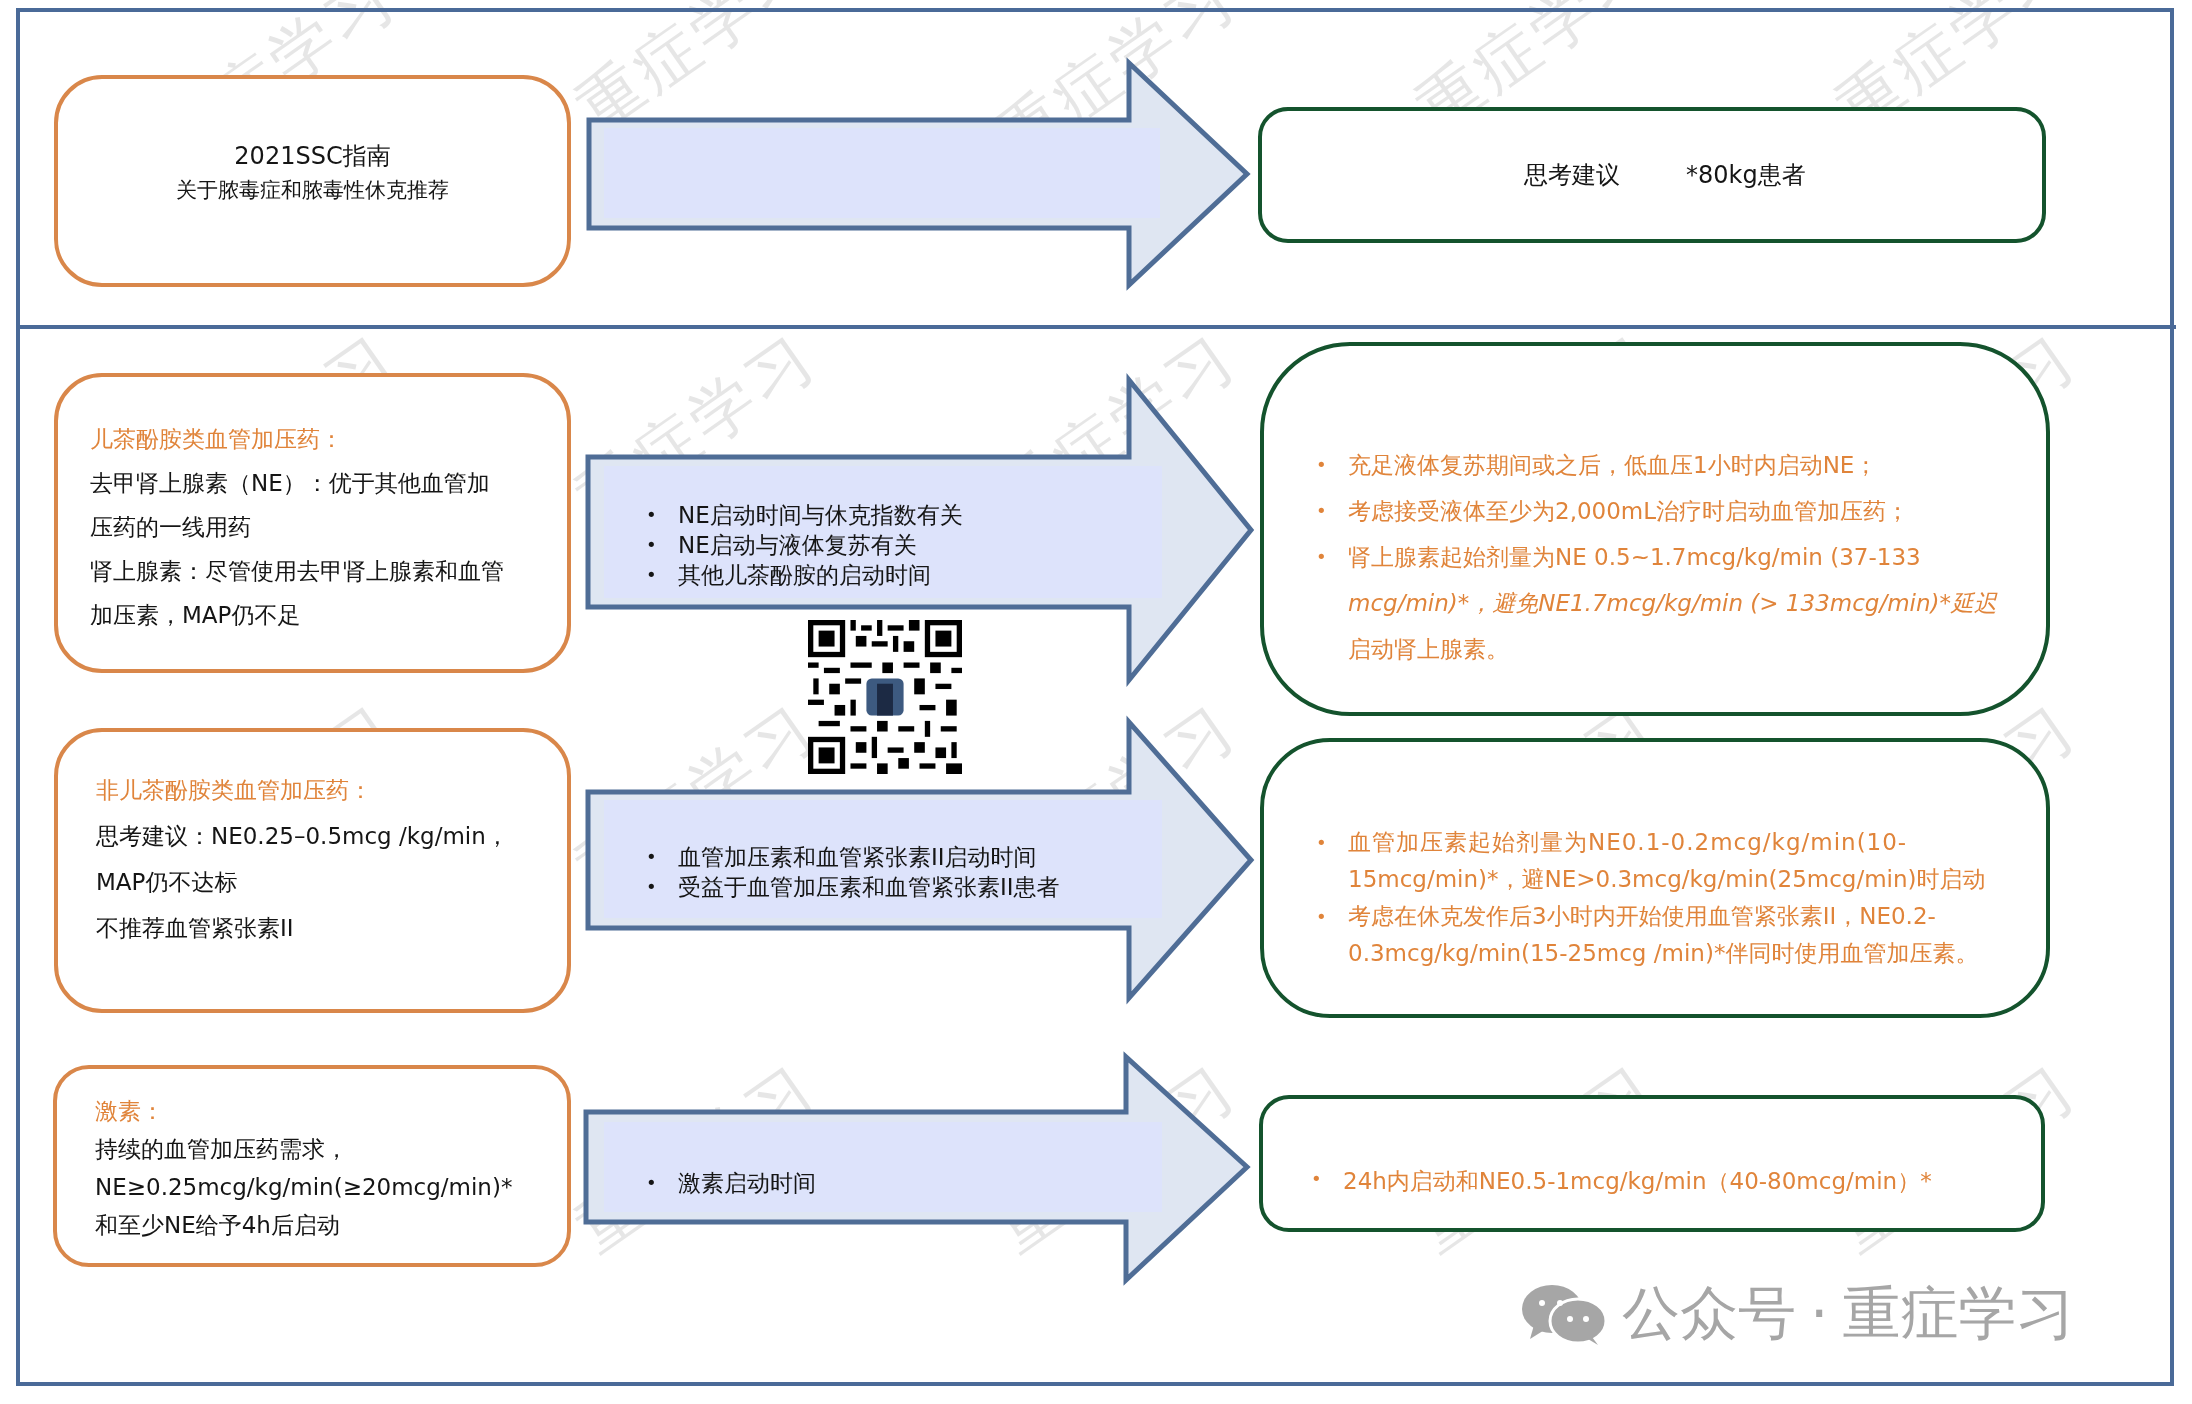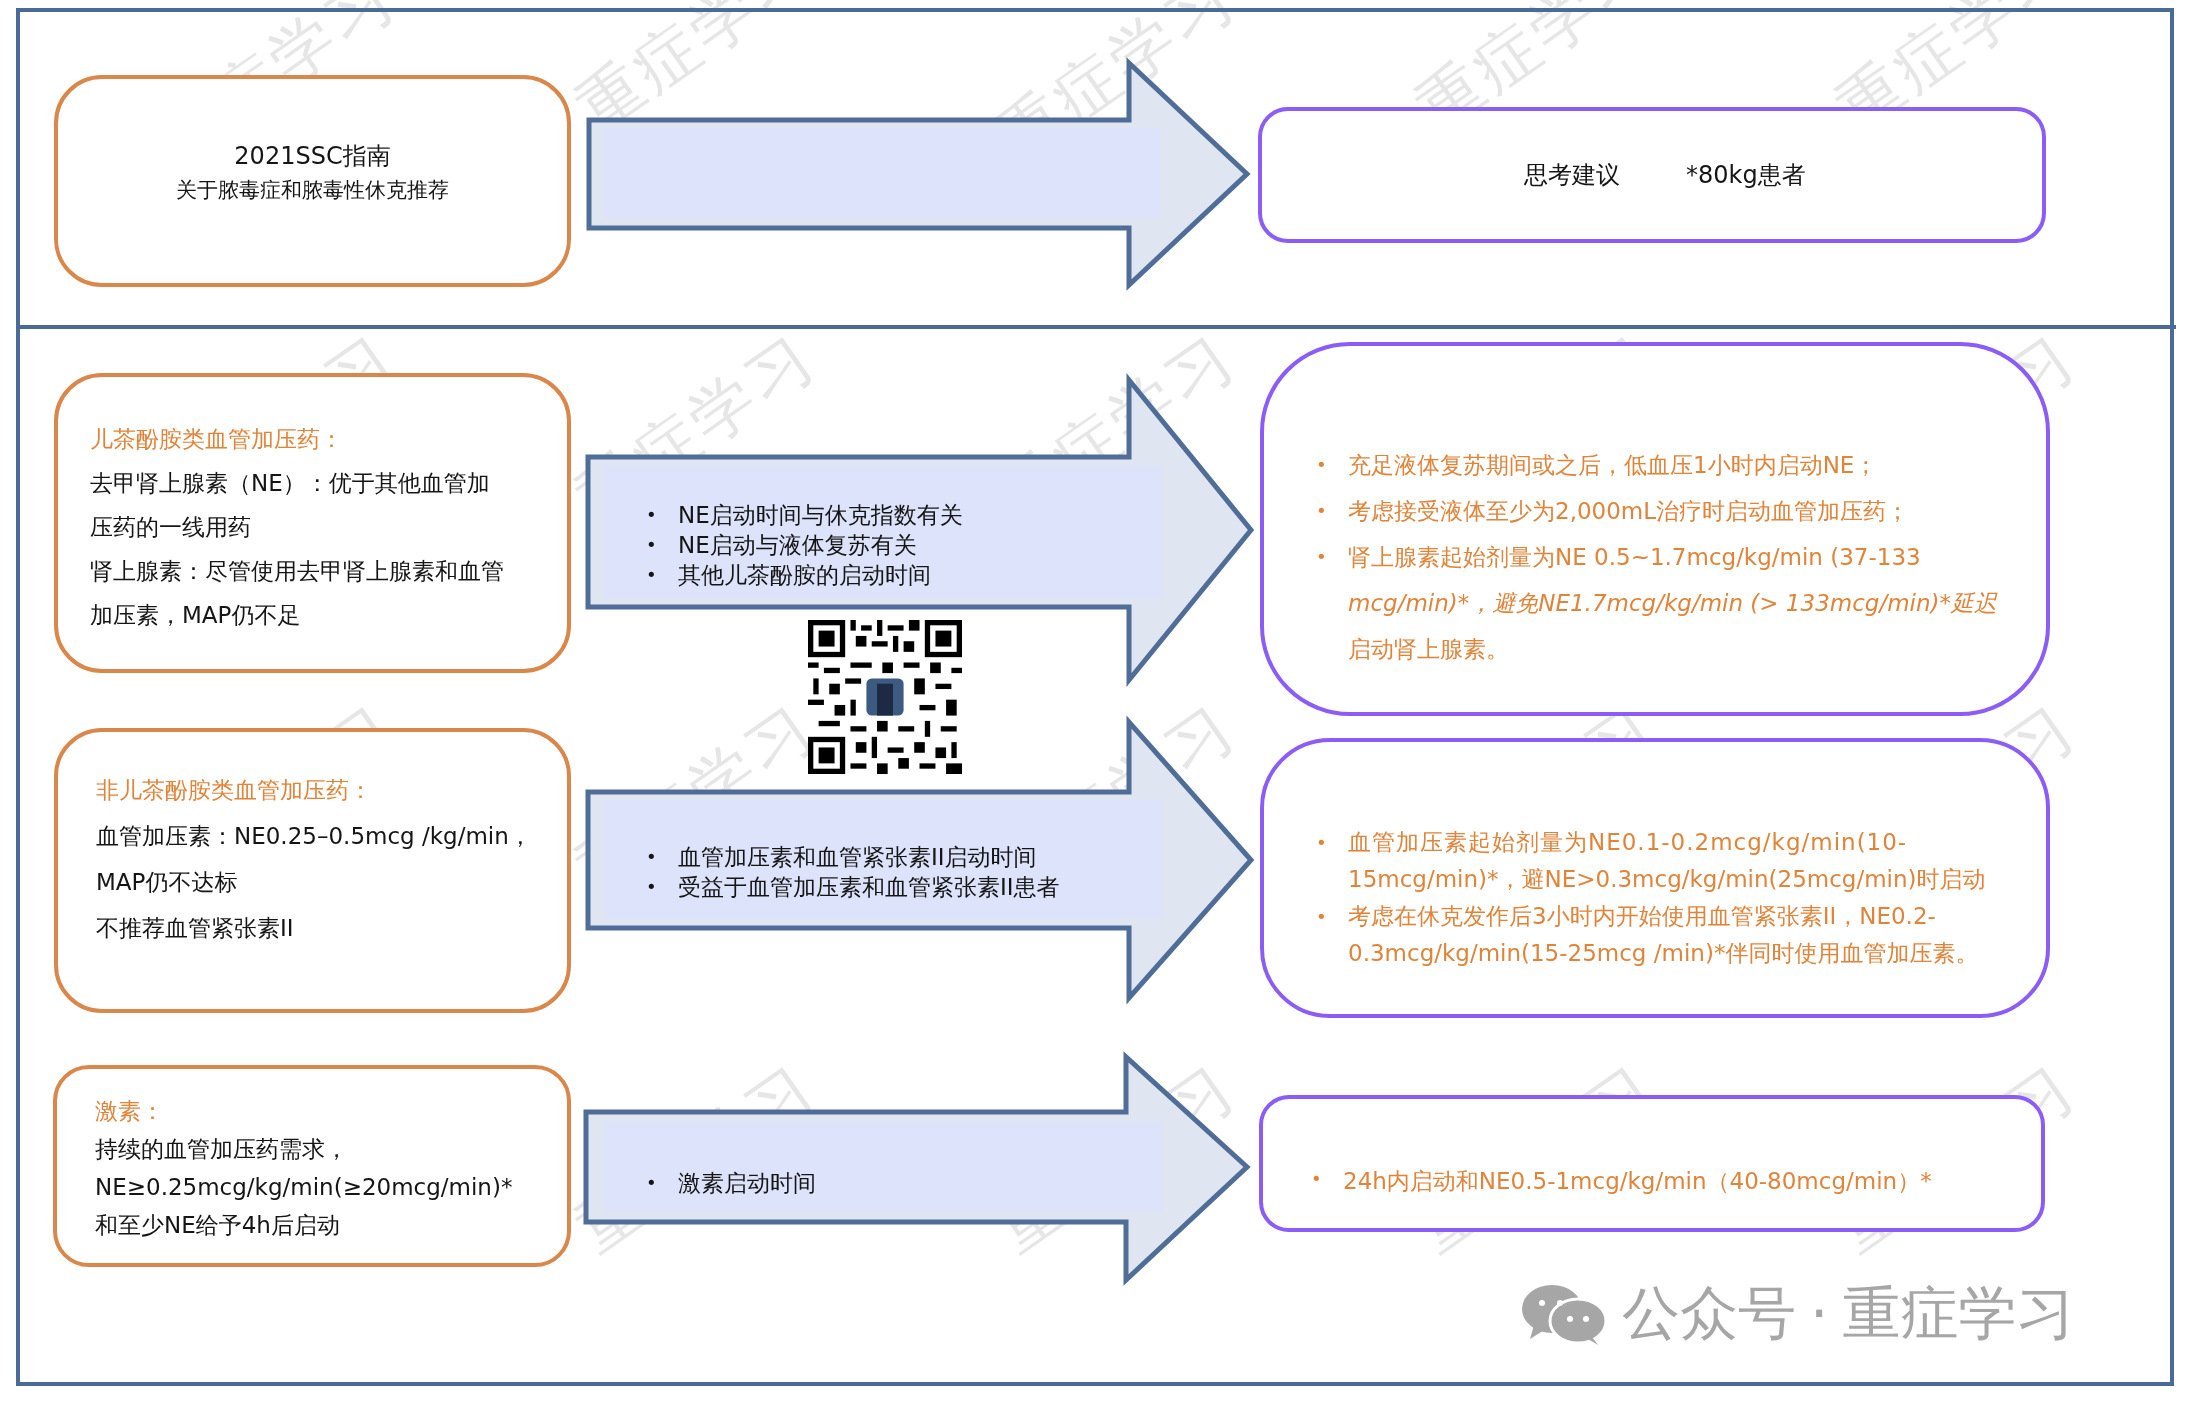--- a/index.html
+++ b/index.html
@@ -2,21 +2,21 @@
 <html><head>
 <meta charset="utf-8">
 <style>
   html, body { margin:0; padding:0; background:#ffffff; }
   body { width:2192px; height:1404px; position:relative; overflow:hidden;
          font-family: "DejaVu Sans", "Liberation Sans", sans-serif; color:#111; }
   .frame { position:absolute; left:16px; top:8px; width:2158px; height:1378px;
            border:4px solid #4a6a98; box-sizing:border-box; }
   .divider { position:absolute; left:16px; top:325px; width:2160px; height:4px; background:#4a6a98; }
   .obox { position:absolute; border:4px solid #d9874a; border-radius:48px; background:#fff; box-sizing:border-box; }
-  .bbox { position:absolute; border:4px solid #8b5cf6; background:#fff; box-sizing:border-box; }
+  .bbox { position:absolute; border:4px solid #14532d; background:#fff; box-sizing:border-box; }
   .txt { position:absolute; font-size:23px; line-height:1.3; white-space:nowrap; }
   .orange { color:#e0843a; }
   .black { color:#151515; }
   .center { text-align:center; }
   ul.bul { list-style:none; margin:16px; padding:0; }
   ul.bul li { position:relative; padding-left:32px; white-space:nowrap; }
   ul.bul li::before { content:"•"; position:absolute; left:0; top:0; font-size:18px; }
   .orange ul.bul li::before { color:#e0843a; }
   .arrowsvg { position:absolute; left:0; top:0; }
   .wm { position:absolute; font-size:64px; color:rgba(200,200,200,0.45); transform:rotate(-35deg);
@@ -165,21 +165,21 @@
       <rect x="17" y="26" width="2" height="2"></rect>
       <rect x="21" y="27" width="3" height="1"></rect>
       <rect x="26" y="27" width="3" height="2"></rect>
   </g>
   <rect x="11" y="11" width="7" height="7" rx="1" fill="#3d5a80"></rect>
   <rect x="13" y="12" width="3" height="6" fill="#1c2a44"></rect>
 </svg>
 
 <div class="obox" style="left:54px;top:728px;width:517px;height:285px;text-align:center;">
   <div class="txt orange" style="left:38px;top:44px;">非儿茶酚胺类血管加压药：</div>
-  <div class="txt black" style="left:38px;top:90px;">血管加压素：NE0.25–0.5mcg /kg/min，</div>
+  <div class="txt black" style="left:38px;top:90px;">思考建议：NE0.25–0.5mcg /kg/min，</div>
   <div class="txt black" style="left:38px;top:136px;">MAP仍不达标</div>
   <div class="txt black" style="left:38px;top:182px;">不推荐血管紧张素II</div>
 </div>
 <div class="txt black" style="left:630px;top:826px;line-height:30px;">
   <ul class="bul">
     <li>血管加压素和血管紧张素II启动时间</li>
     <li>受益于血管加压素和血管紧张素II患者</li>
   </ul>
 </div>
 <div class="bbox" style="left:1260px;top:738px;width:790px;height:280px;border-radius:70px;">

